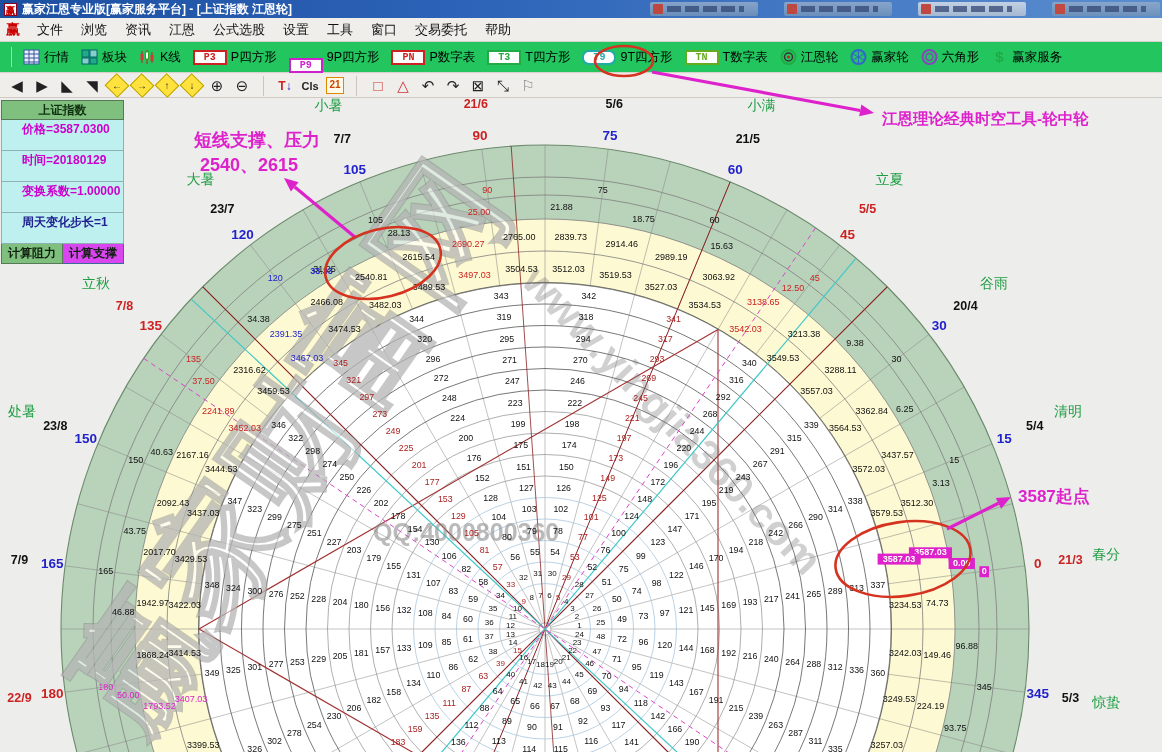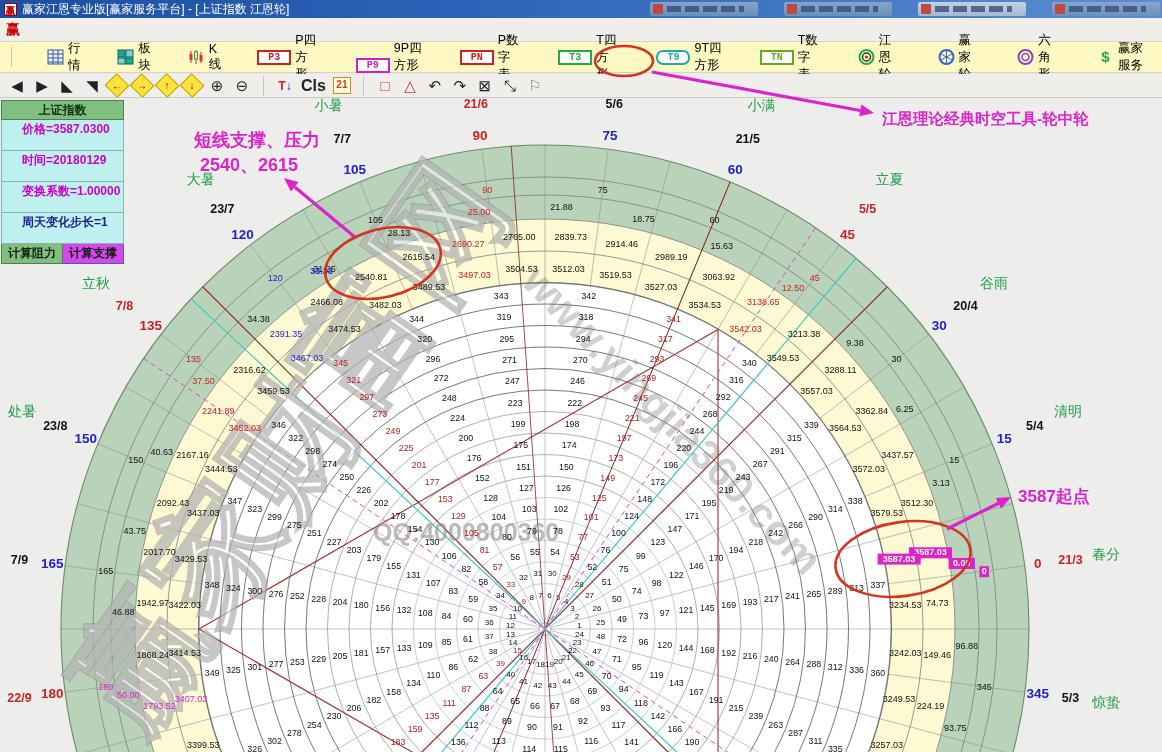--- a/index.html
+++ b/index.html
@@ -7,61 +7,61 @@
     font-family:"Liberation Sans","DejaVu Sans",sans-serif; background:#ece9e6; }
   #app { position:relative; width:1162px; height:752px; overflow:hidden; }
 
   
   .titlebar { position:absolute; top:0; left:0; width:100%; height:18px;
     background:linear-gradient(90deg,#1c4fa0 0%,#2d63b8 40%,#5b8ecf 100%);
     display:flex; align-items:center; padding:0 4px; overflow:hidden; }
   .app-icon { width:13px; height:13px; background:#fff; color:#c00;
     font-weight:bold; font-size:10px; line-height:13px; text-align:center;
     border:1px solid #802; margin-right:5px; flex:none; }
-  .titlebar .title { color:#fff; font-size:12px; font-weight:normal; white-space:nowrap; }
+  .titlebar .title { color:#fff; font-size:12px; font-weight:bold; white-space:nowrap; }
   .bgtabs { position:absolute; right:2px; top:2px; display:flex; gap:26px; }
   .bgtab { width:108px; height:14px; border-radius:2px;
     background:linear-gradient(#8fa9cb,#6e92ba); position:relative; opacity:.9; }
   .bgtab.lit { background:linear-gradient(#cfd9e6,#aebfd4); }
   .bgtab::before { content:""; position:absolute; left:3px; top:2px; width:10px; height:10px;
     background:#c43; border-radius:1px; }
   .bgtab::after { content:""; position:absolute; left:17px; top:4px; right:14px; height:6px;
     background:repeating-linear-gradient(90deg,#31426b 0 14px,rgba(0,0,0,0) 14px 18px); opacity:.75; }
 
   
   .menubar { position:absolute; top:18px; left:0; width:100%; height:24px;
     background:#f0eeea; border-bottom:1px solid #d7d3cc; display:flex; align-items:center;
     padding:0 4px; }
   .menu-appicon { color:#c00; font-weight:bold; font-size:14px; margin:0 8px 0 2px; }
   .menu-item { font-size:13px; color:#111; padding:2px 9px; cursor:default; }
 
   
   .toolbar1 { position:absolute; top:42px; left:0; width:100%; height:31px;
-    background:#fef9c3; border-bottom:1px solid #d7d3cc; display:flex; align-items:center;
-    padding:0 6px;gap:24px; }
+    background:#22c55e; border-bottom:1px solid #d7d3cc; display:flex; align-items:center;
+    padding:0 6px; }
   .tb-sep { width:1px; height:20px; background:#c9c5be; margin:0 5px; flex:none; }
   .tb1-item { display:flex; align-items:center; gap:4px; padding:2px 6px; font-size:12.5px; }
   .tbox { width:34px; height:15px; border:2px solid #c22; color:#c22; font-size:10px;
     font-weight:bold; display:flex; align-items:center; justify-content:center;
     background:#fff; flex:none; font-family:"Liberation Mono","DejaVu Sans Mono",monospace; }
   .tbox.m { border-color:#c2c; color:#c2c;margin-top:17px; } .tbox.g { border-color:#2a4; color:#2a4; }
   .tbox.t { border-color:#2aa; color:#2aa;border-radius:7px; } .tbox.n { border-color:#6a2; color:#6a2; }
   .micon { width:17px; height:16px; flex:none; }
 
   
   .toolbar2 { position:absolute; top:74px; left:0; width:100%; height:24px;
     background:#f0eeea; border-bottom:1px solid #cfcbc4; display:flex; align-items:center;
     padding:0 8px; gap:7px; }
   .tb2 { font-size:15px; color:#222; line-height:20px; min-width:18px; text-align:center; }
   .tb2.diamond { background:#ffe23d; border:1px solid #b9a000; width:17px; height:17px;
     transform:rotate(45deg); font-size:10px; line-height:15px; font-weight:bold; }
   .tb2.diamond span { display:block; transform:rotate(-45deg); }
   .tb2.red { color:#c33; } .tb2.cal { border:1.5px solid #d80; color:#c40; font-size:10px;
     font-weight:bold; width:17px; height:17px; line-height:14px; background:#fffbe8; }
-  .tb2.cls { font-size:16px; font-weight:bold; }
+  .tb2.cls { font-size:11px; font-weight:bold; }
   .tb2.tdown { font-size:12px; font-weight:bold; color:#c22; }
   .tb2.tdown i { color:#22c; font-style:normal; }
   .tb2.gray { color:#888; }
 
   
   .chart-area { position:absolute; top:98px; left:0; width:1162px; height:654px;
     background:#ededec; overflow:hidden; }
 
   
   .panel { position:absolute; top:100px; left:1px; width:123px; font-size:12px; z-index:30; }
@@ -91,20 +91,21 @@
     <div class="bgtabs">
       <div class="bgtab"></div>
       <div class="bgtab"></div>
       <div class="bgtab lit"></div>
       <div class="bgtab"></div>
     </div>
   </div>
 
   <div class="menubar">
     <span class="menu-appicon">赢</span>
+    <span id="menu-items"><span class="menu-item">文件</span><span class="menu-item">浏览</span><span class="menu-item">资讯</span><span class="menu-item">江恩</span><span class="menu-item">公式选股</span><span class="menu-item">设置</span><span class="menu-item">工具</span><span class="menu-item">窗口</span><span class="menu-item">交易委托</span><span class="menu-item">帮助</span></span>
   </div>
 
   <div class="toolbar1" id="toolbar1">
     <div class="tb-sep"></div>
   <div class="tb1-item">
         <svg class="micon" viewBox="0 0 17 16">
           <rect x="1" y="1" width="15" height="14" fill="#eef" stroke="#335a9d"></rect>
           <path d="M1 5h15M1 9h15M1 13h15M6 1v14M11 1v14" stroke="#335a9d" stroke-width="1" fill="none"></path>
         </svg>
         <span>行情</span>

